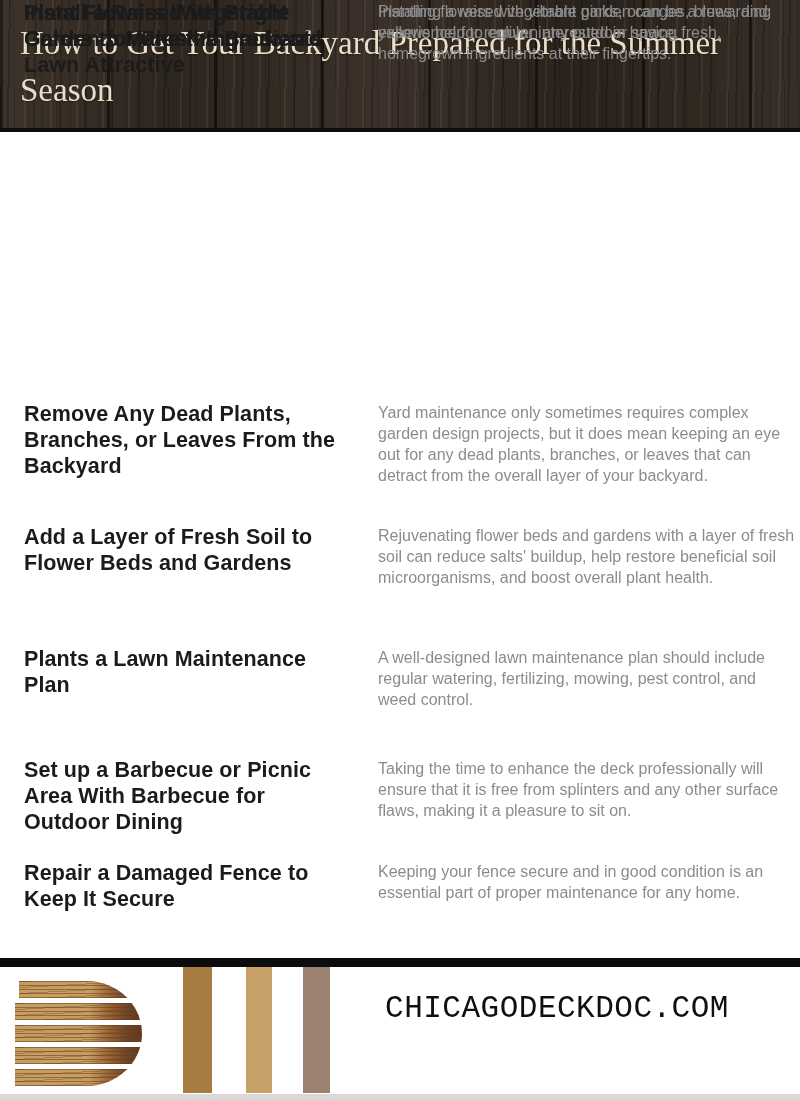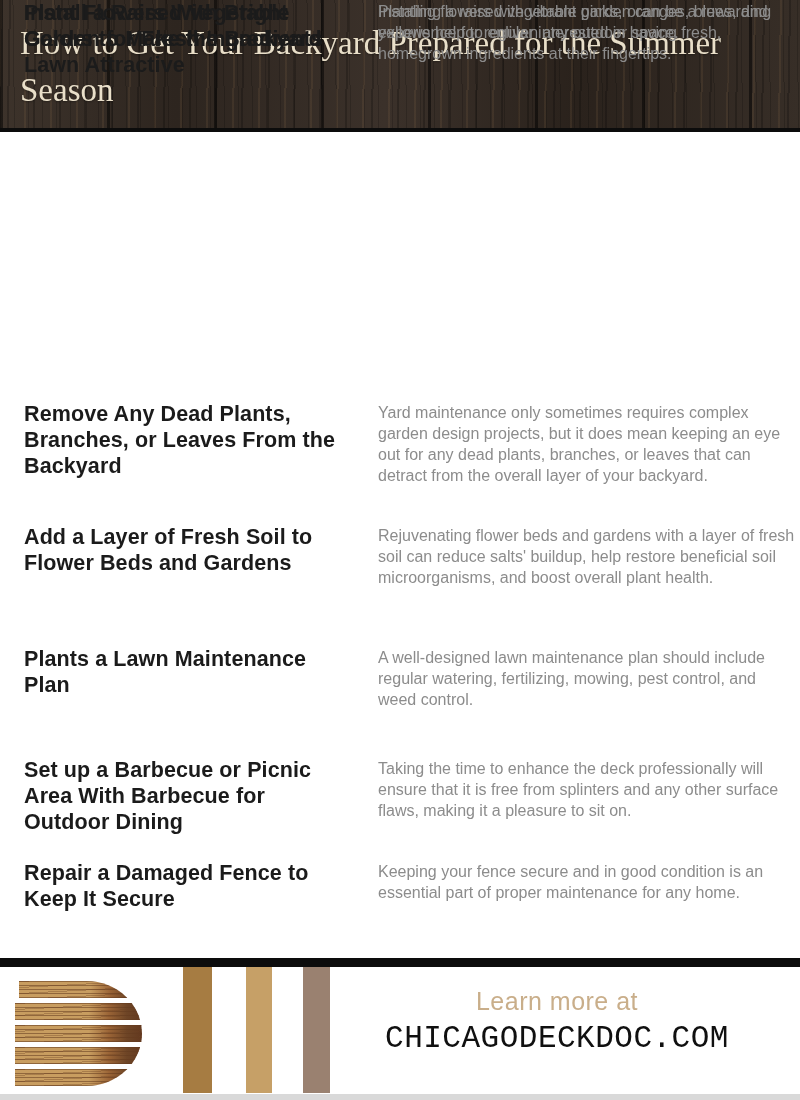--- a/index.html
+++ b/index.html
@@ -133,17 +133,16 @@
   <div class="logo-plank"></div>
   <div class="logo-plank"></div>
   <div class="logo-plank"></div>
 </div>
 
 <div class="accent-bar accent-bar-1"></div>
 <div class="accent-bar accent-bar-2"></div>
 <div class="accent-bar accent-bar-3"></div>
 
 <div class="footer-text">
-  <div class="learn-more">Learn more at</div>
   <div class="website">CHICAGODECKDOC.COM</div>
 </div>
 
 <div class="bottom-strip"></div>
 
 </body></html>

